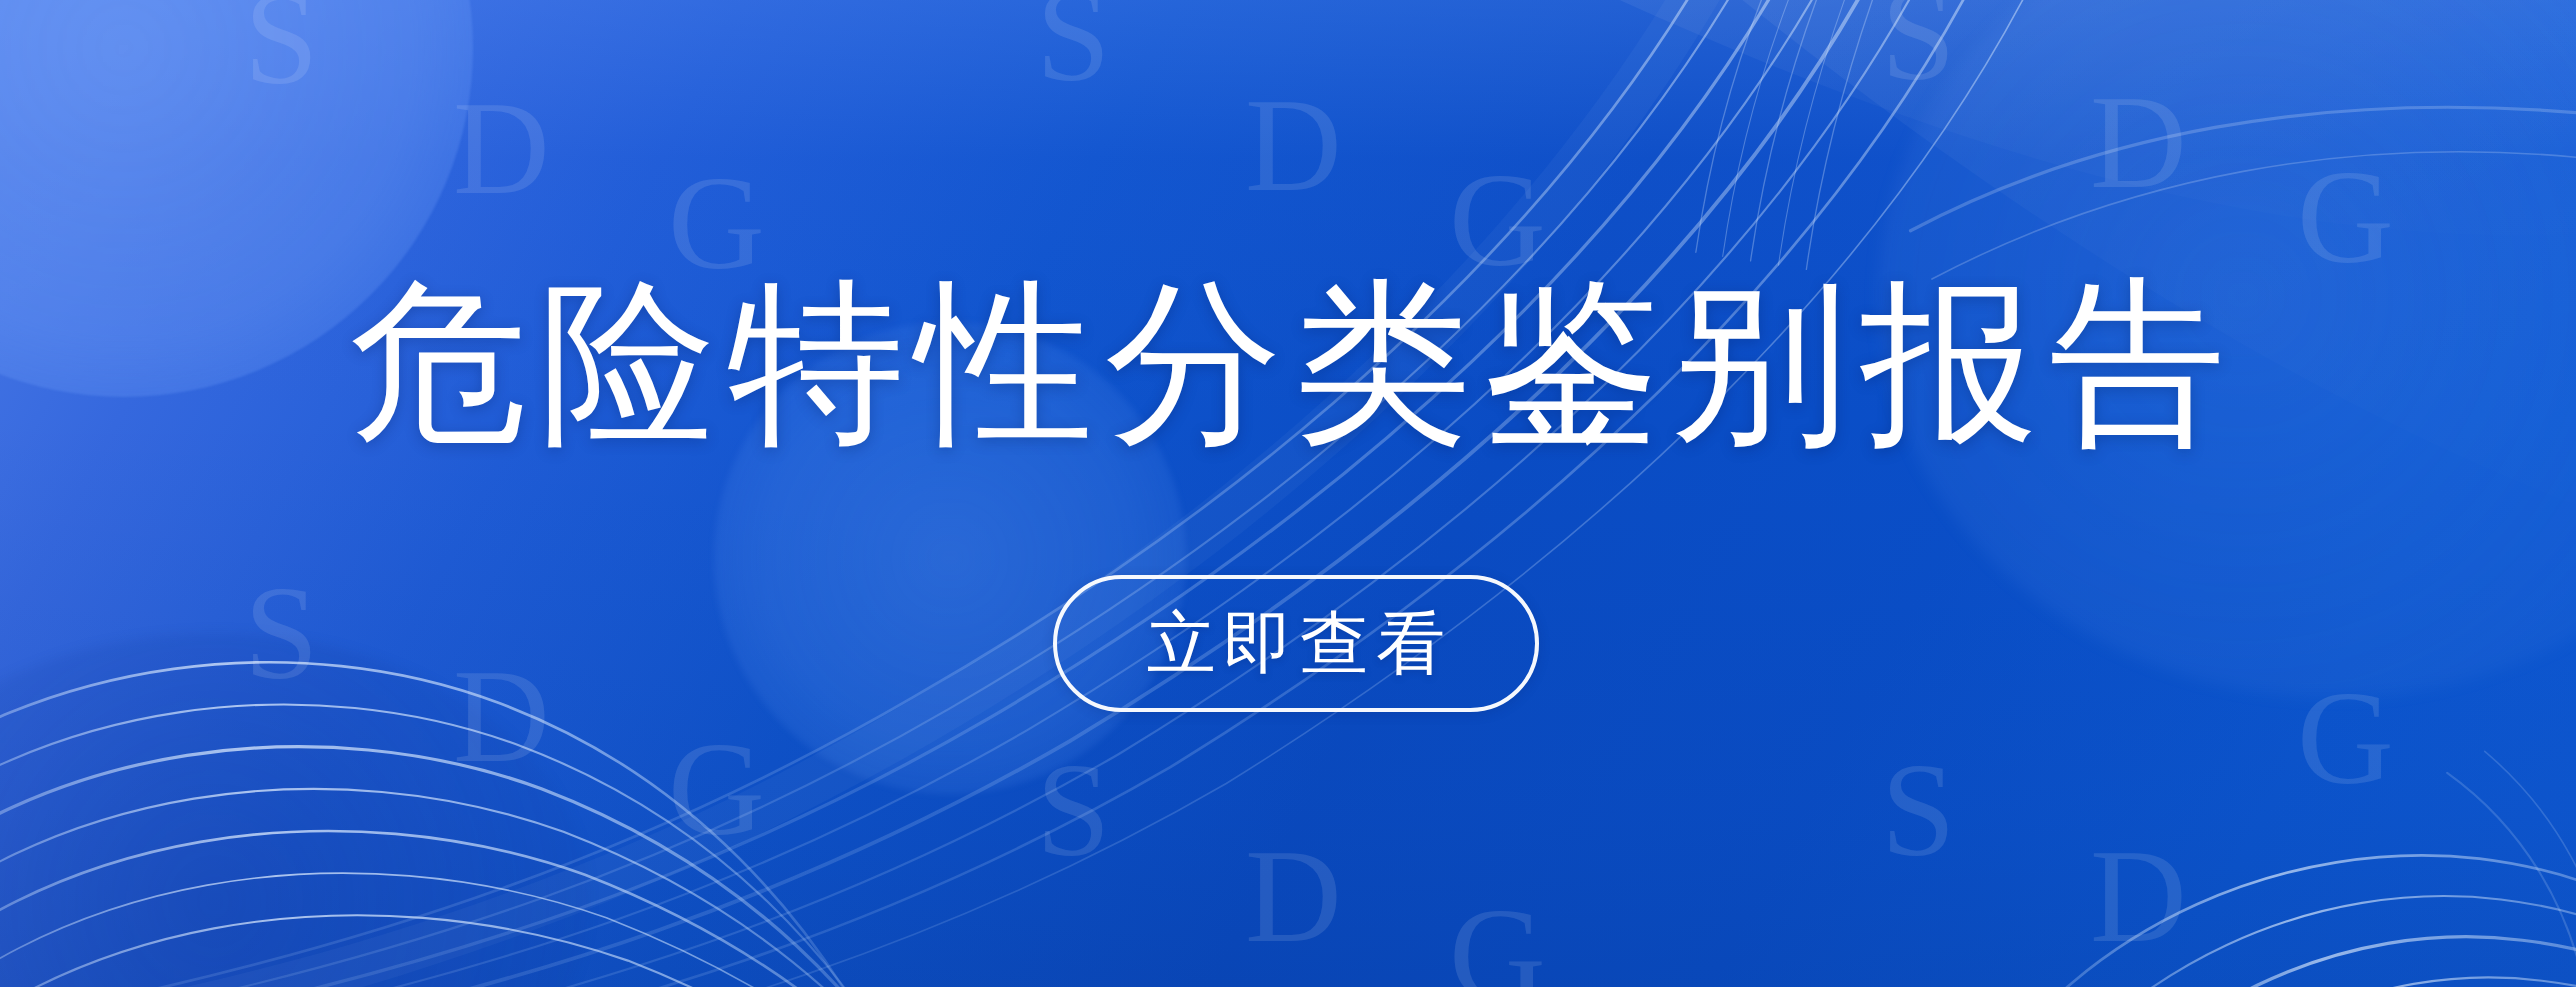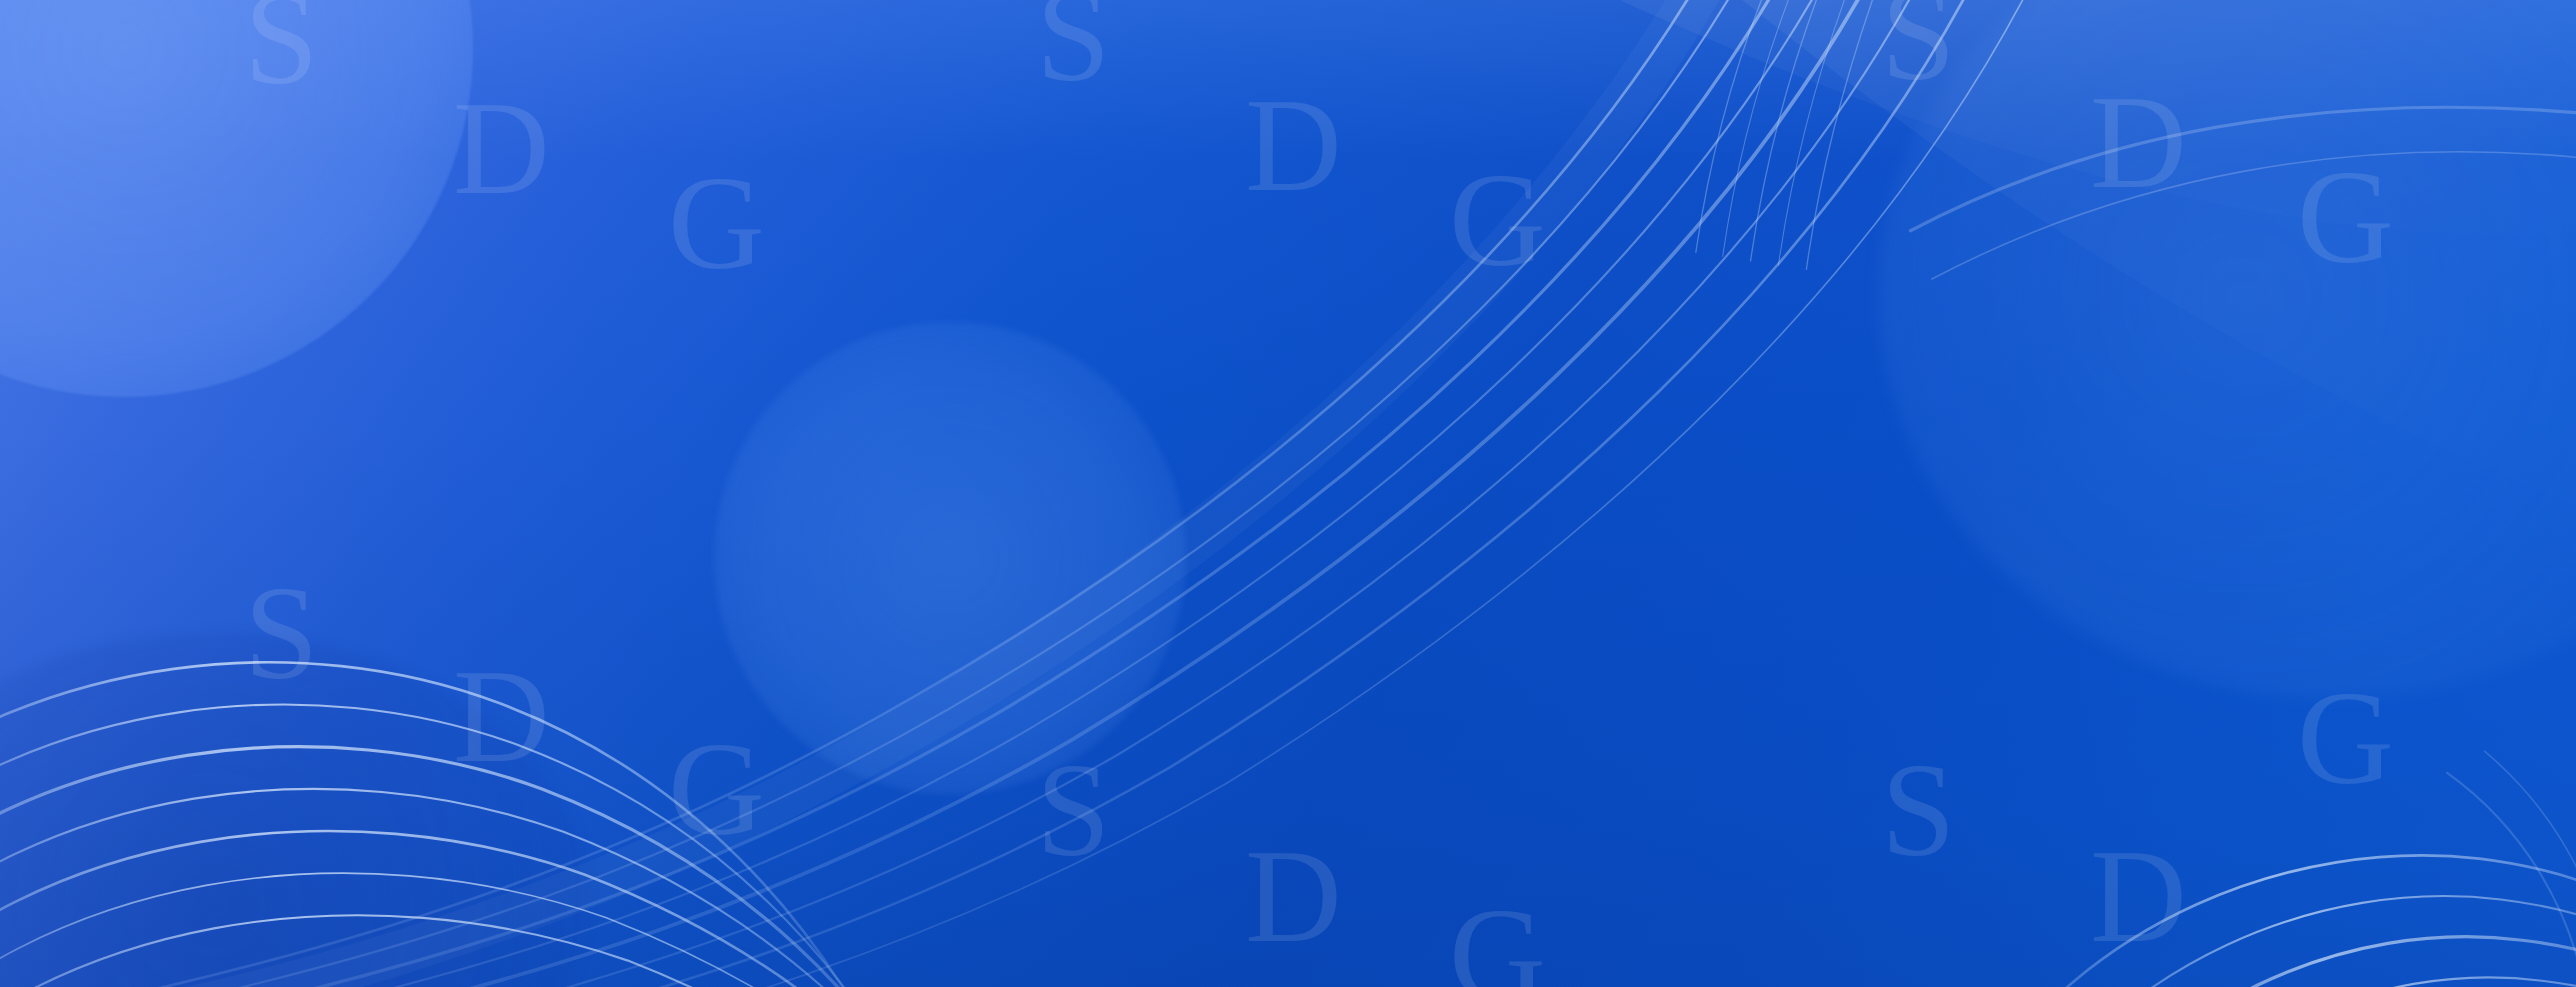--- a/index.html
+++ b/index.html
@@ -273,17 +273,21 @@
       <span class="wm" style="left: 1036px; top: 743px; font-size: 134px;">S</span>
       <span class="wm" style="left: 1245px; top: 829px; font-size: 134px;">D</span>
       <span class="wm" style="left: 1449px; top: 888px; font-size: 134px;">G</span>
       <span class="wm" style="left: 1881px; top: 743px; font-size: 134px;">S</span>
       <span class="wm" style="left: 2090px; top: 829px; font-size: 134px;">D</span>
       <span class="wm" style="left: 2297px; top: 671px; font-size: 134px;">G</span>
     </div>
 
   <div class="content">
 
-
+    <div id="title">危险特性分类鉴别报告</div>
+
+    <div id="cta-button">
+      <span id="cta-label">立即查看</span>
+    </div>
 
   </div>
 </div>
 
 
 </body></html>

